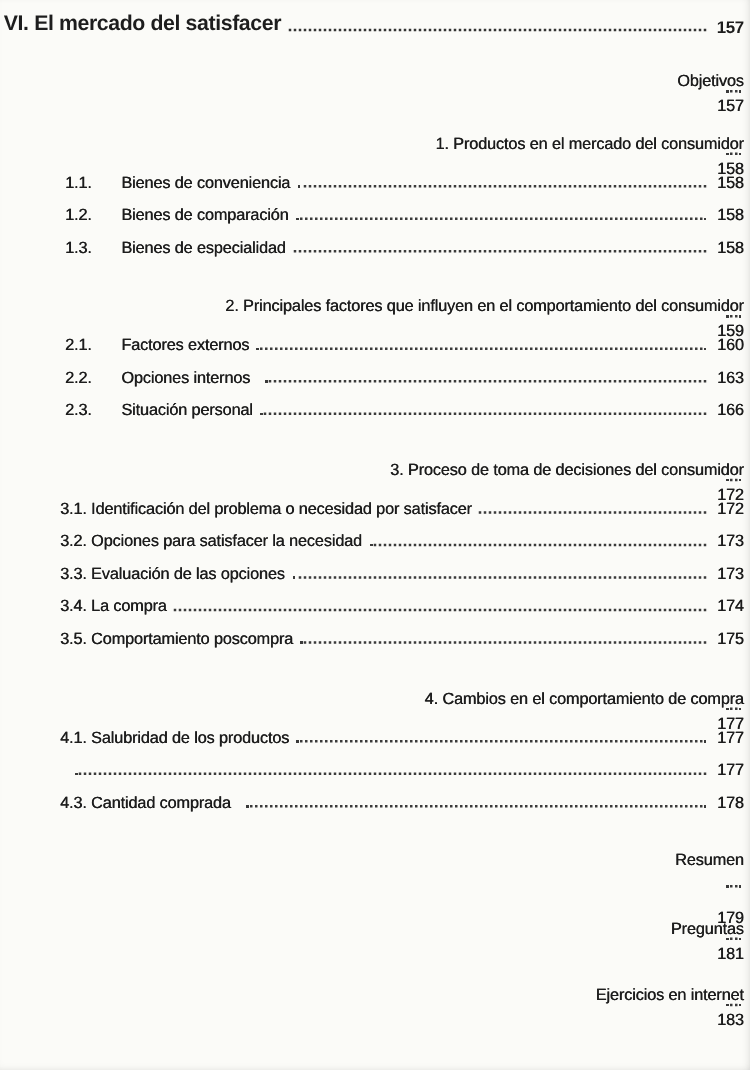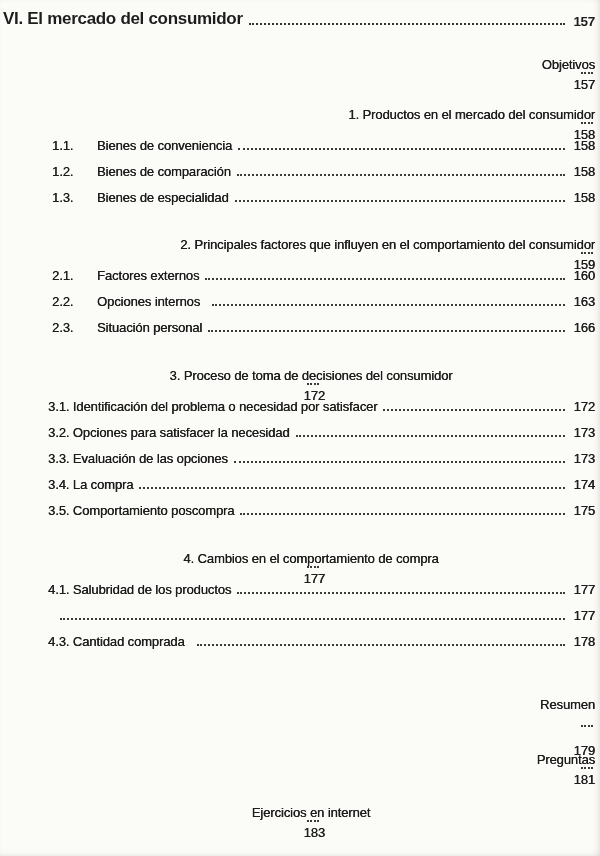--- a/index.html
+++ b/index.html
@@ -44,23 +44,23 @@
   }
   
   .l1 { padding-left: 24px; flex-direction: column; }
   .l2tab { padding-left: 49px; }
   .l2tab .num { display: inline-block; width: 45px; }
   .l2 { padding-left: 45px; }
   
   .mt28 { margin-top: 28px; }
   .mt29 { margin-top: 29px; }
   .mt30 { margin-top: 30px; }
-  .mt31 { margin-top: 48px; gap: 13px; }
+  .mt31 { margin-top: 31px; gap: 13px; }
   .mt32 { margin-top: 32px; justify-content: space-between; }
-  .mt33 { margin-top: 33px; align-items: center; }
+  .mt33 { margin-top: 33px; }
   .mt35 { margin-top: 35px; }
   
   .leader {
     flex: 1;
     min-width: 12px;
     border-bottom: 2px dotted #3a3a3a;
     margin: 0 2px 3px 6px;
     height: 0;
   }
   .title-row .leader { margin-bottom: 4px; border-bottom-color: #333; }
@@ -72,21 +72,21 @@
     text-align: right;
   }
   .lbl, .num { flex: 0 0 auto; }
 </style>
 </head>
 <body>
 
 <div class="page">
 
   <div class="row title-row">
-    <span class="lbl">VI. El mercado del consumidor</span>
+    <span class="lbl">VI. El mercado del satisfacer</span>
     <span class="leader"></span>
     <span class="pg">157</span>
   </div>
 
   <div class="row l1 mt28">
     <span class="lbl">Objetivos</span>
     <span class="leader"></span>
     <span class="pg">157</span>
   </div>
 

